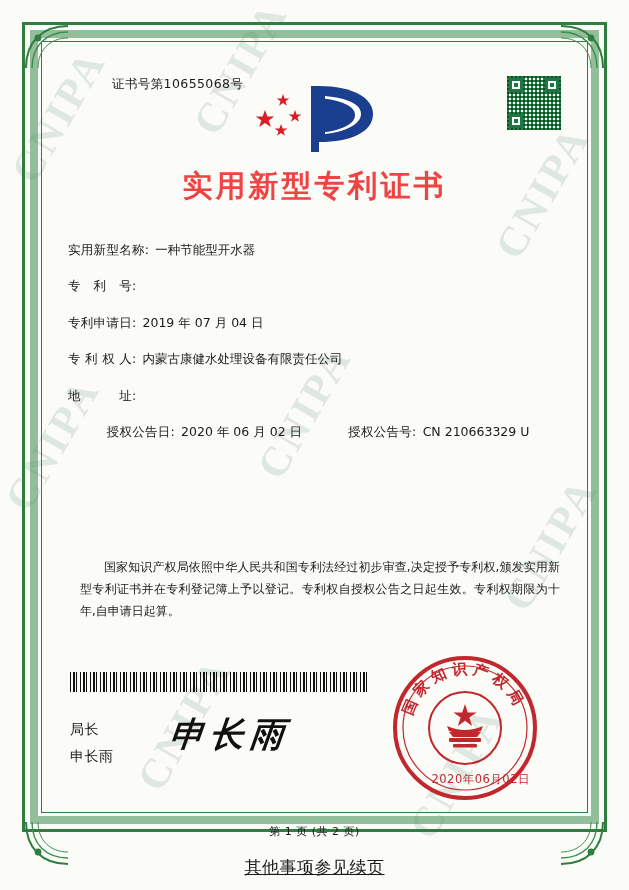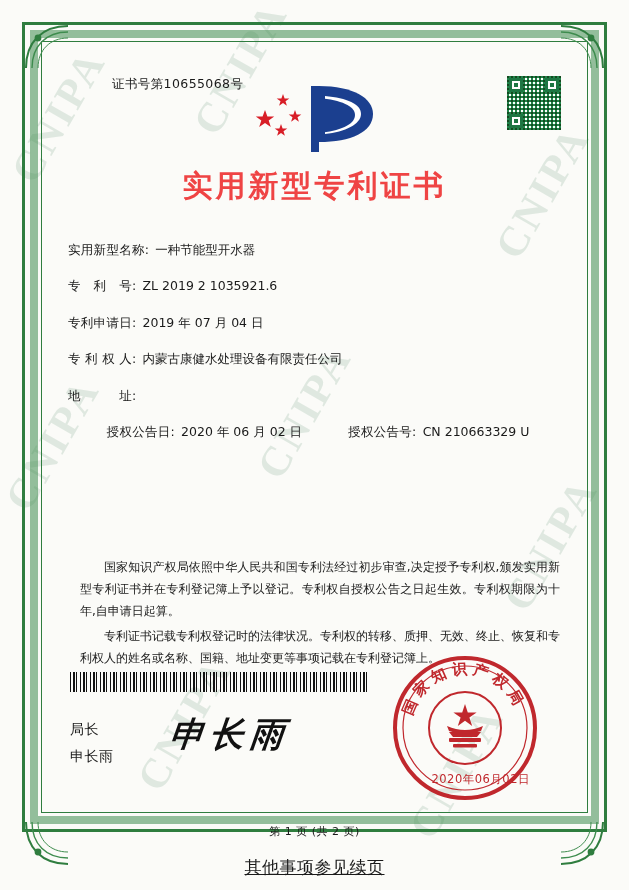--- a/index.html
+++ b/index.html
@@ -300,21 +300,20 @@
   <div class="fields">
 
     <div class="frow">
       <span class="flabel">实用新型名称:</span>
       <span class="fvalue">一种节能型开水器</span>
     </div>
 
 
     <div class="frow">
       <span class="flabel">专　利　号:</span>
-      <span class="fvalue">ZL 2019 2 1035921.6</span>
     </div>
 
     <div class="frow">
       <span class="flabel">专利申请日:</span>
       <span class="fvalue">2019 年 07 月 04 日</span>
     </div>
 
     <div class="frow">
       <span class="flabel">专 利 权 人:</span>
       <span class="fvalue">内蒙古康健水处理设备有限责任公司</span>
@@ -330,21 +329,20 @@
       <span class="right-group">
         <span class="flabel">授权公告号:</span>
         <span class="fvalue">CN 210663329 U</span>
       </span>
     </div>
 
   </div>
 
   <div class="paras">
     <p>国家知识产权局依照中华人民共和国专利法经过初步审查,决定授予专利权,颁发实用新型专利证书并在专利登记簿上予以登记。专利权自授权公告之日起生效。专利权期限为十年,自申请日起算。</p>
-    <p>专利证书记载专利权登记时的法律状况。专利权的转移、质押、无效、终止、恢复和专利权人的姓名或名称、国籍、地址变更等事项记载在专利登记簿上。</p>
   </div>
 
   <div class="barcode"></div>
 
   <div class="sig-labels">
     <div>局长</div>
     <div>申长雨</div>
   </div>
 
   <div class="sig-script">申长雨</div>

